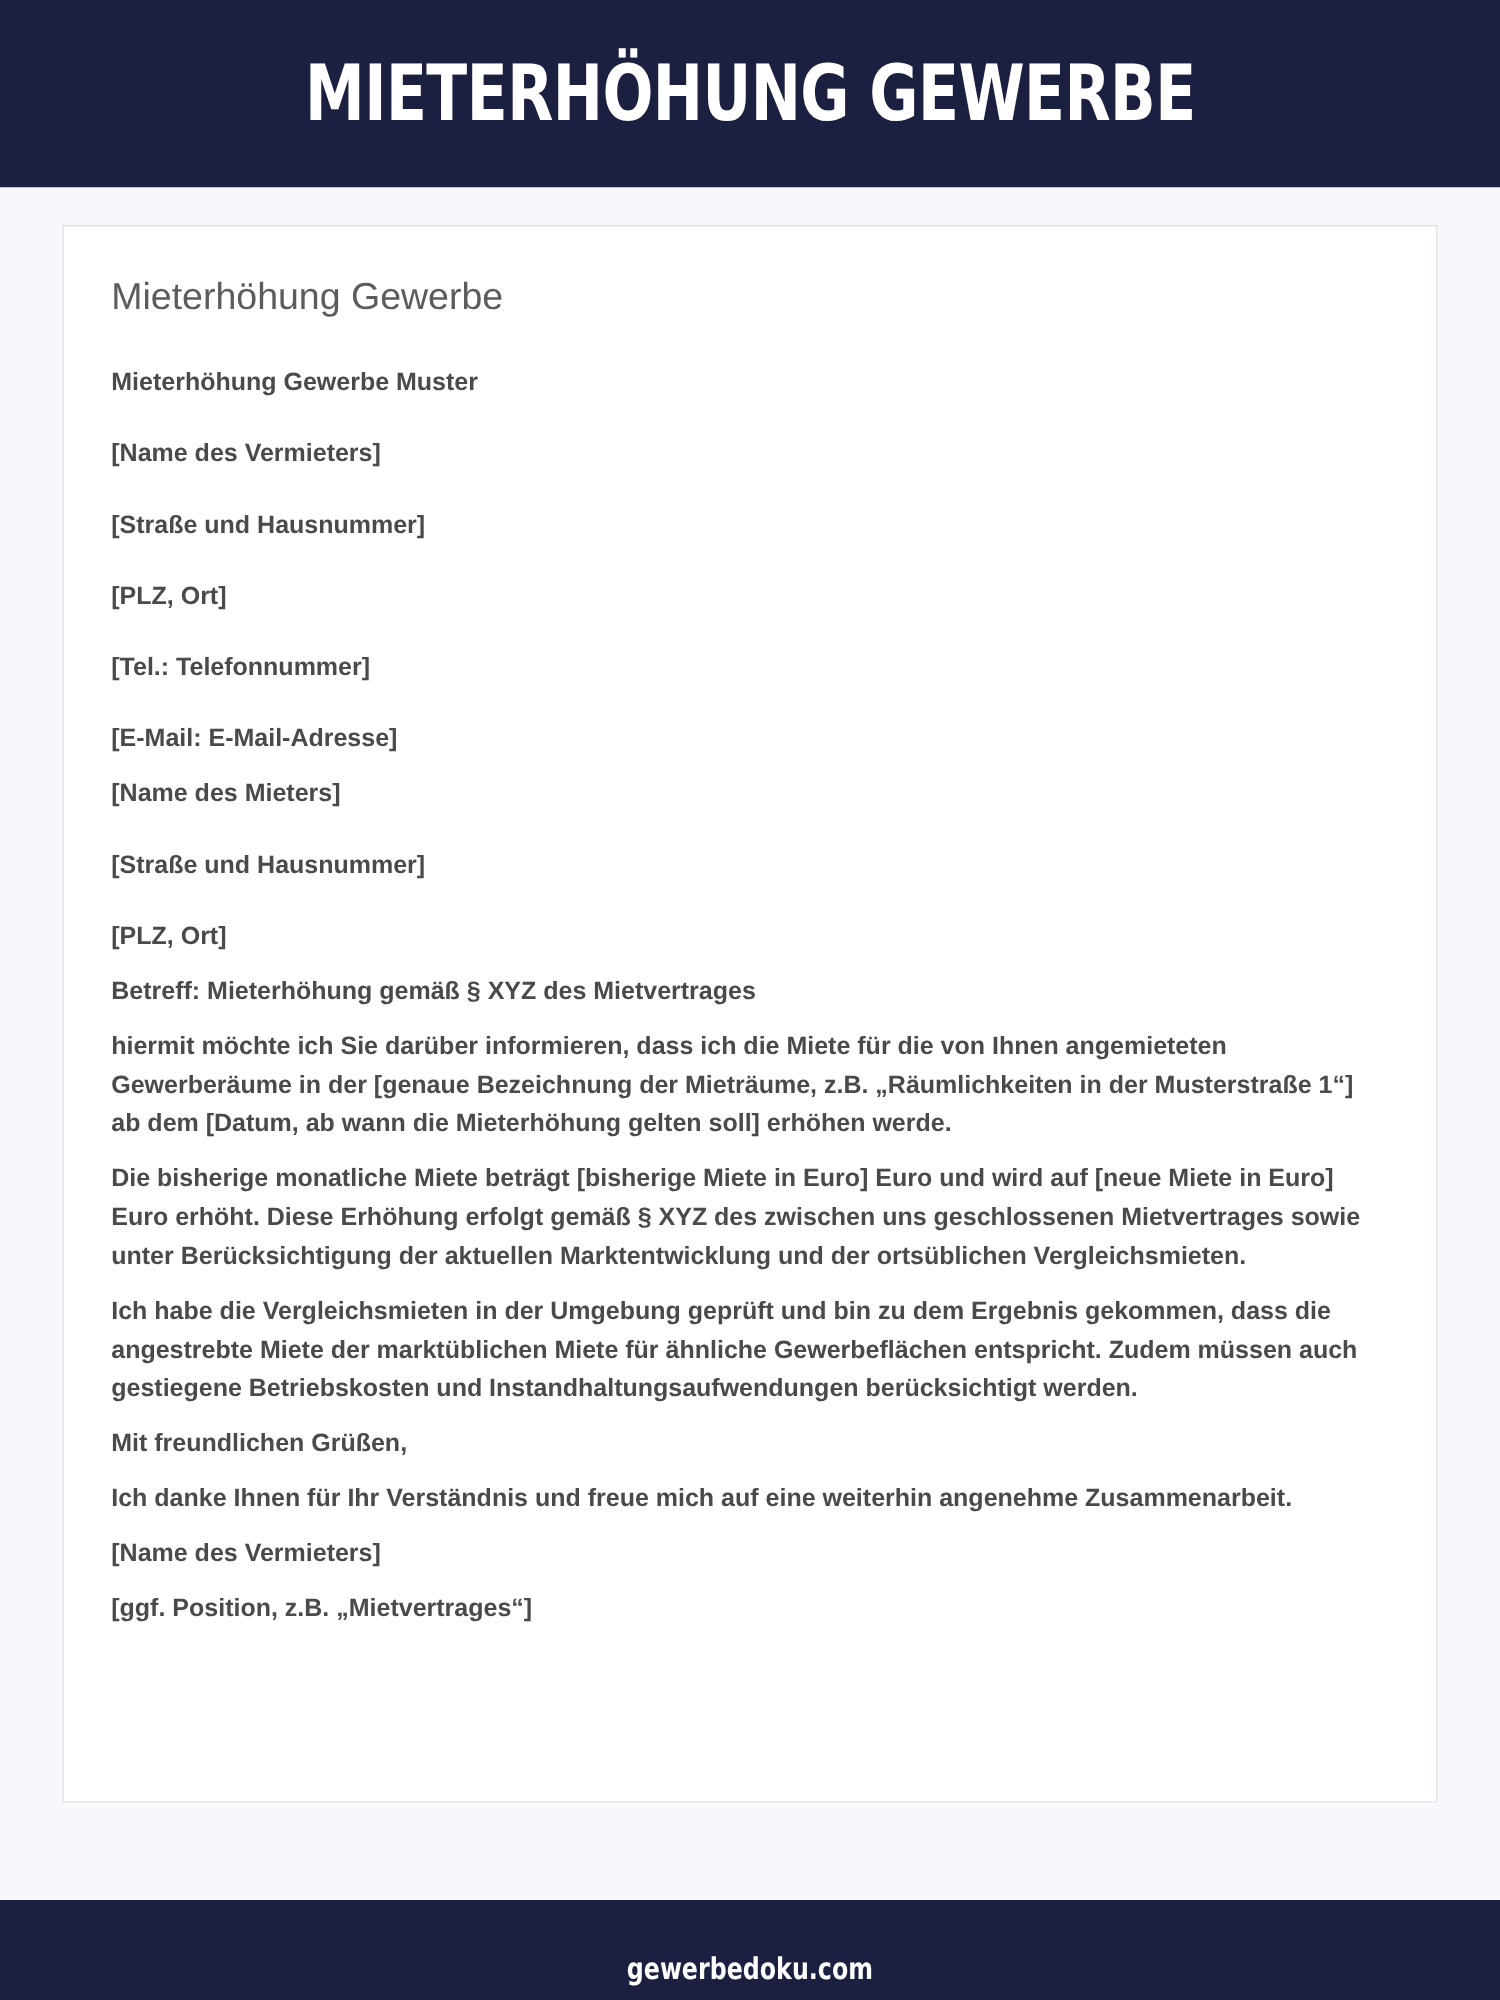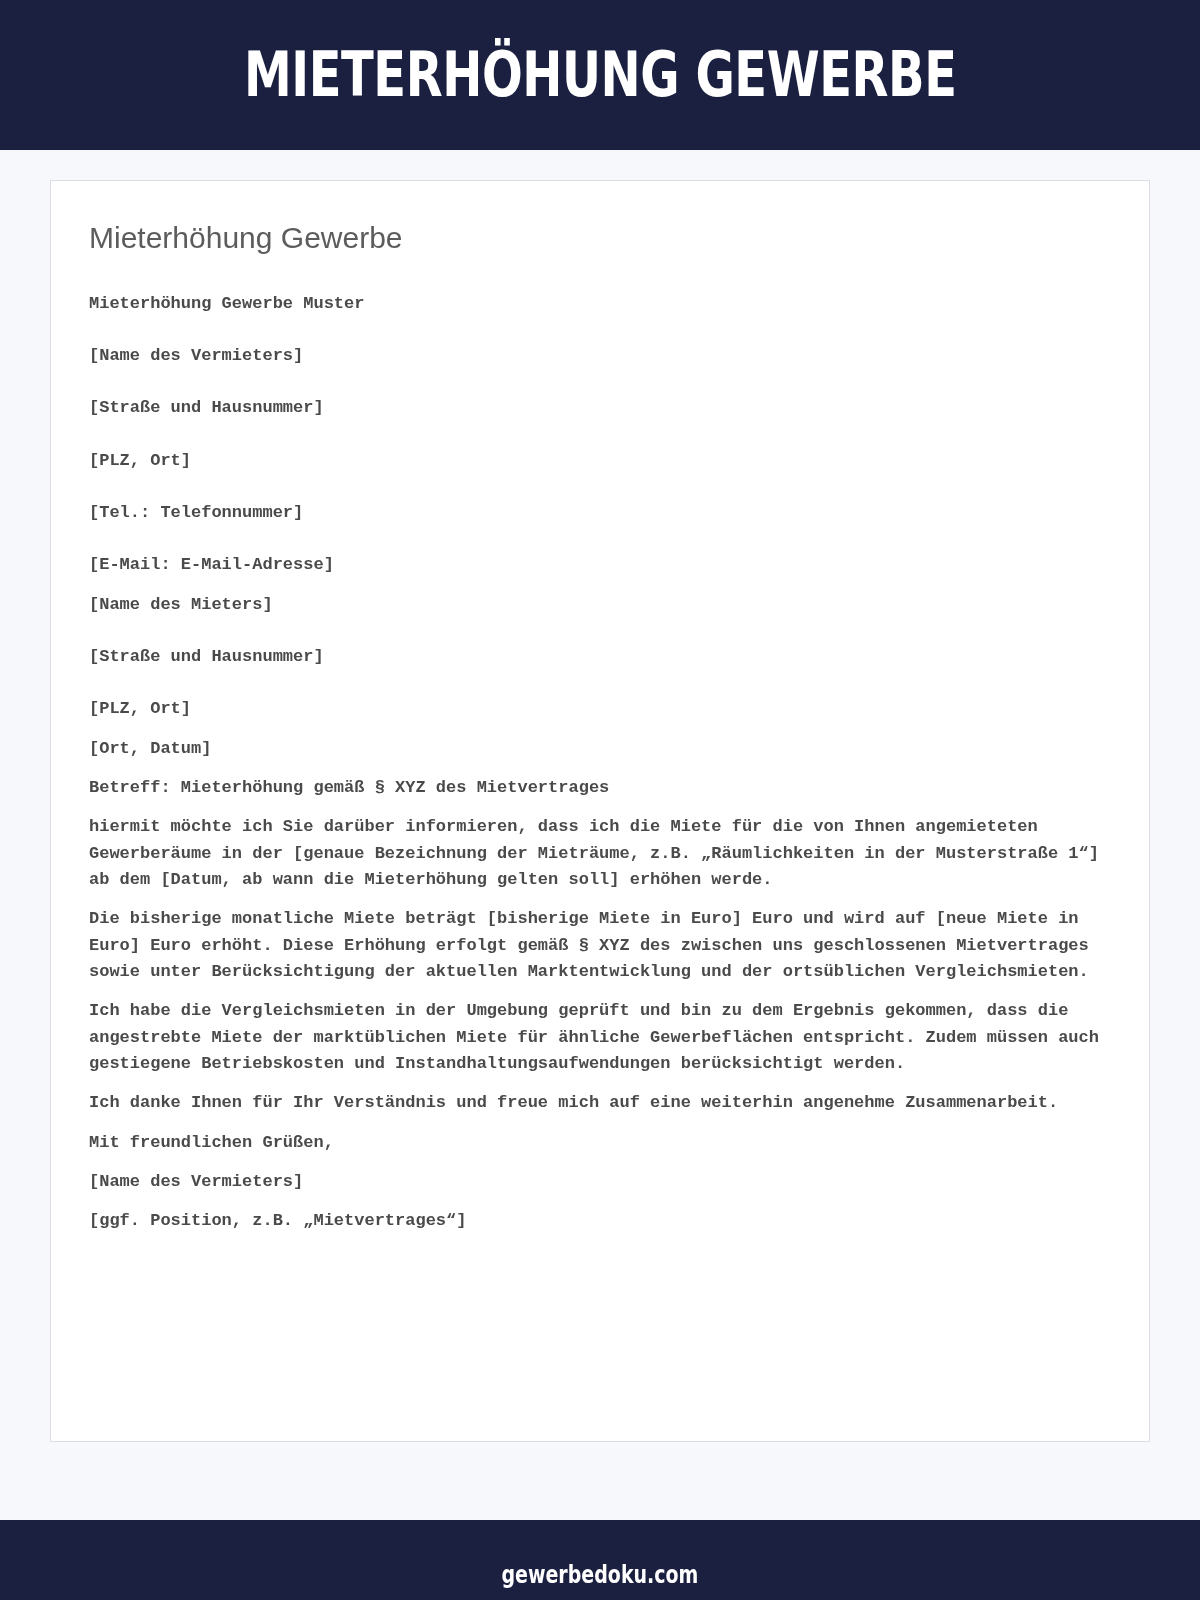--- a/index.html
+++ b/index.html
@@ -57,24 +57,23 @@
     color: #5c5c5c;
     font-size: 30px;
     font-weight: 400;
     line-height: 1.25;
     margin: 0 0 34px 0;
     padding: 0;
   }
 
   .doc-body {
     color: #4a4a4a;
-    font-size: 17px;
+    font-size: 20px;
     font-weight: 700;
     line-height: 1.55;
-    font-family: Liberation Mono, monospace;
   }
   .doc-body p {
     margin: 0 0 26px 0;
     padding: 0;
   }
   .doc-body p.tight {
     margin-bottom: 13px;
   }
   .doc-body p.last {
     margin-bottom: 0;
@@ -118,27 +117,26 @@
     <div class="doc-body" style="color: rgb(74, 74, 74);">
         <p>Mieterhöhung Gewerbe Muster</p>
         <p>[Name des Vermieters]</p>
         <p>[Straße und Hausnummer]</p>
         <p>[PLZ, Ort]</p>
         <p>[Tel.: Telefonnummer]</p>
         <p class="tight">[E-Mail: E-Mail-Adresse]</p>
         <p>[Name des Mieters]</p>
         <p>[Straße und Hausnummer]</p>
         <p class="tight">[PLZ, Ort]</p>
-        <p class="tight">[Ort, Datum]</p>
         <p class="tight">Betreff: Mieterhöhung gemäß § XYZ des Mietvertrages</p>
         <p class="tight">hiermit möchte ich Sie darüber informieren, dass ich die Miete für die von Ihnen angemieteten Gewerberäume in der [genaue Bezeichnung der Mieträume, z.B. „Räumlichkeiten in der Musterstraße 1“] ab dem [Datum, ab wann die Mieterhöhung gelten soll] erhöhen werde.</p>
         <p class="tight">Die bisherige monatliche Miete beträgt [bisherige Miete in Euro] Euro und wird auf [neue Miete in Euro] Euro erhöht. Diese Erhöhung erfolgt gemäß § XYZ des zwischen uns geschlossenen Mietvertrages sowie unter Berücksichtigung der aktuellen Marktentwicklung und der ortsüblichen Vergleichsmieten.</p>
         <p class="tight">Ich habe die Vergleichsmieten in der Umgebung geprüft und bin zu dem Ergebnis gekommen, dass die angestrebte Miete der marktüblichen Miete für ähnliche Gewerbeflächen entspricht. Zudem müssen auch gestiegene Betriebskosten und Instandhaltungsaufwendungen berücksichtigt werden.</p>
+        <p class="tight">Mit freundlichen Grüßen,</p>
         <p class="tight">Ich danke Ihnen für Ihr Verständnis und freue mich auf eine weiterhin angenehme Zusammenarbeit.</p>
-        <p class="tight">Mit freundlichen Grüßen,</p>
         <p class="tight">[Name des Vermieters]</p>
         <p class="last">[ggf. Position, z.B. „Mietvertrages“]</p>
       </div>
   </article>
 </main>
 
 <div class="footer-spacer"></div>
 
 <footer class="site-footer" style="background: rgb(27, 32, 64);">
   <div class="site-footer-text">gewerbedoku.com</div>

